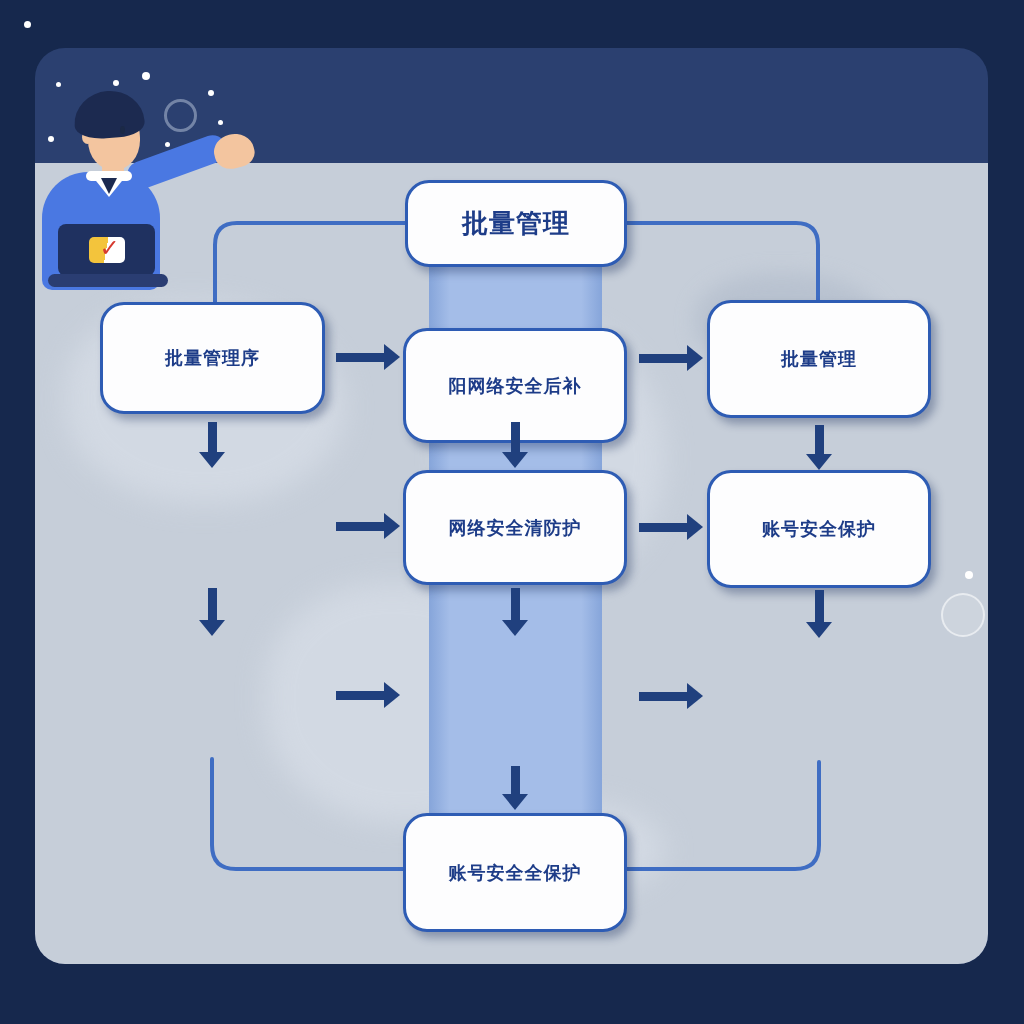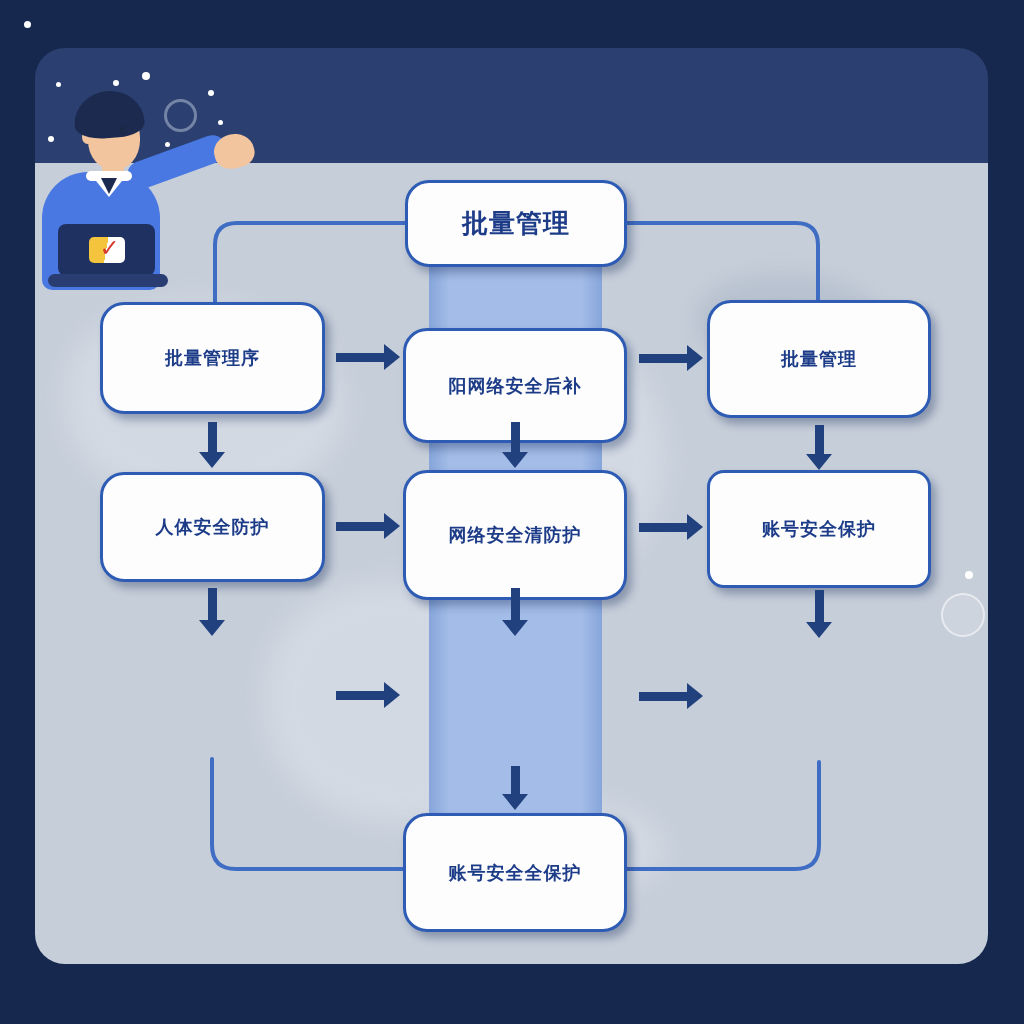--- a/index.html
+++ b/index.html
@@ -139,27 +139,24 @@
   <div class="fbox" style="left:100px;top:302px;width:225px;height:112px;">
       <span>批量管理序</span>
     </div>
   <div class="fbox" style="left:403px;top:300px;width:224px;height:115px;margin-top:28px;">
       <span>阳网络安全后补</span>
     </div>
   <div class="fbox" style="left:707px;top:300px;width:224px;height:118px;">
       <span>批量管理</span>
     </div>
 
-  <div class="fbox" style="left:100px;top:472px;width:225px;height:110px;">
-      <span>人体安全防护</span>
-    </div>
-  <div class="fbox" style="left:403px;top:470px;width:224px;height:130px;">
+  <div class="fbox" style="left:403px;top:470px;width:224px;height:115px;">
       <span>网络安全清防护</span>
     </div>
-  <div class="fbox" style="left:707px;top:470px;width:224px;height:118px;border-radius:17px;">
+  <div class="fbox" style="left:707px;top:470px;width:224px;height:118px;">
       <span>账号安全保护</span>
     </div>
 
 
   <div class="fbox" style="left:403px;top:813px;width:224px;height:119px;">
       <span>账号安全全保护</span>
     </div>
 
   <div class="arrow-down" style="left:199px;top:422px;height:46px;">
       <div class="shaft" style="height:30px;"></div>

